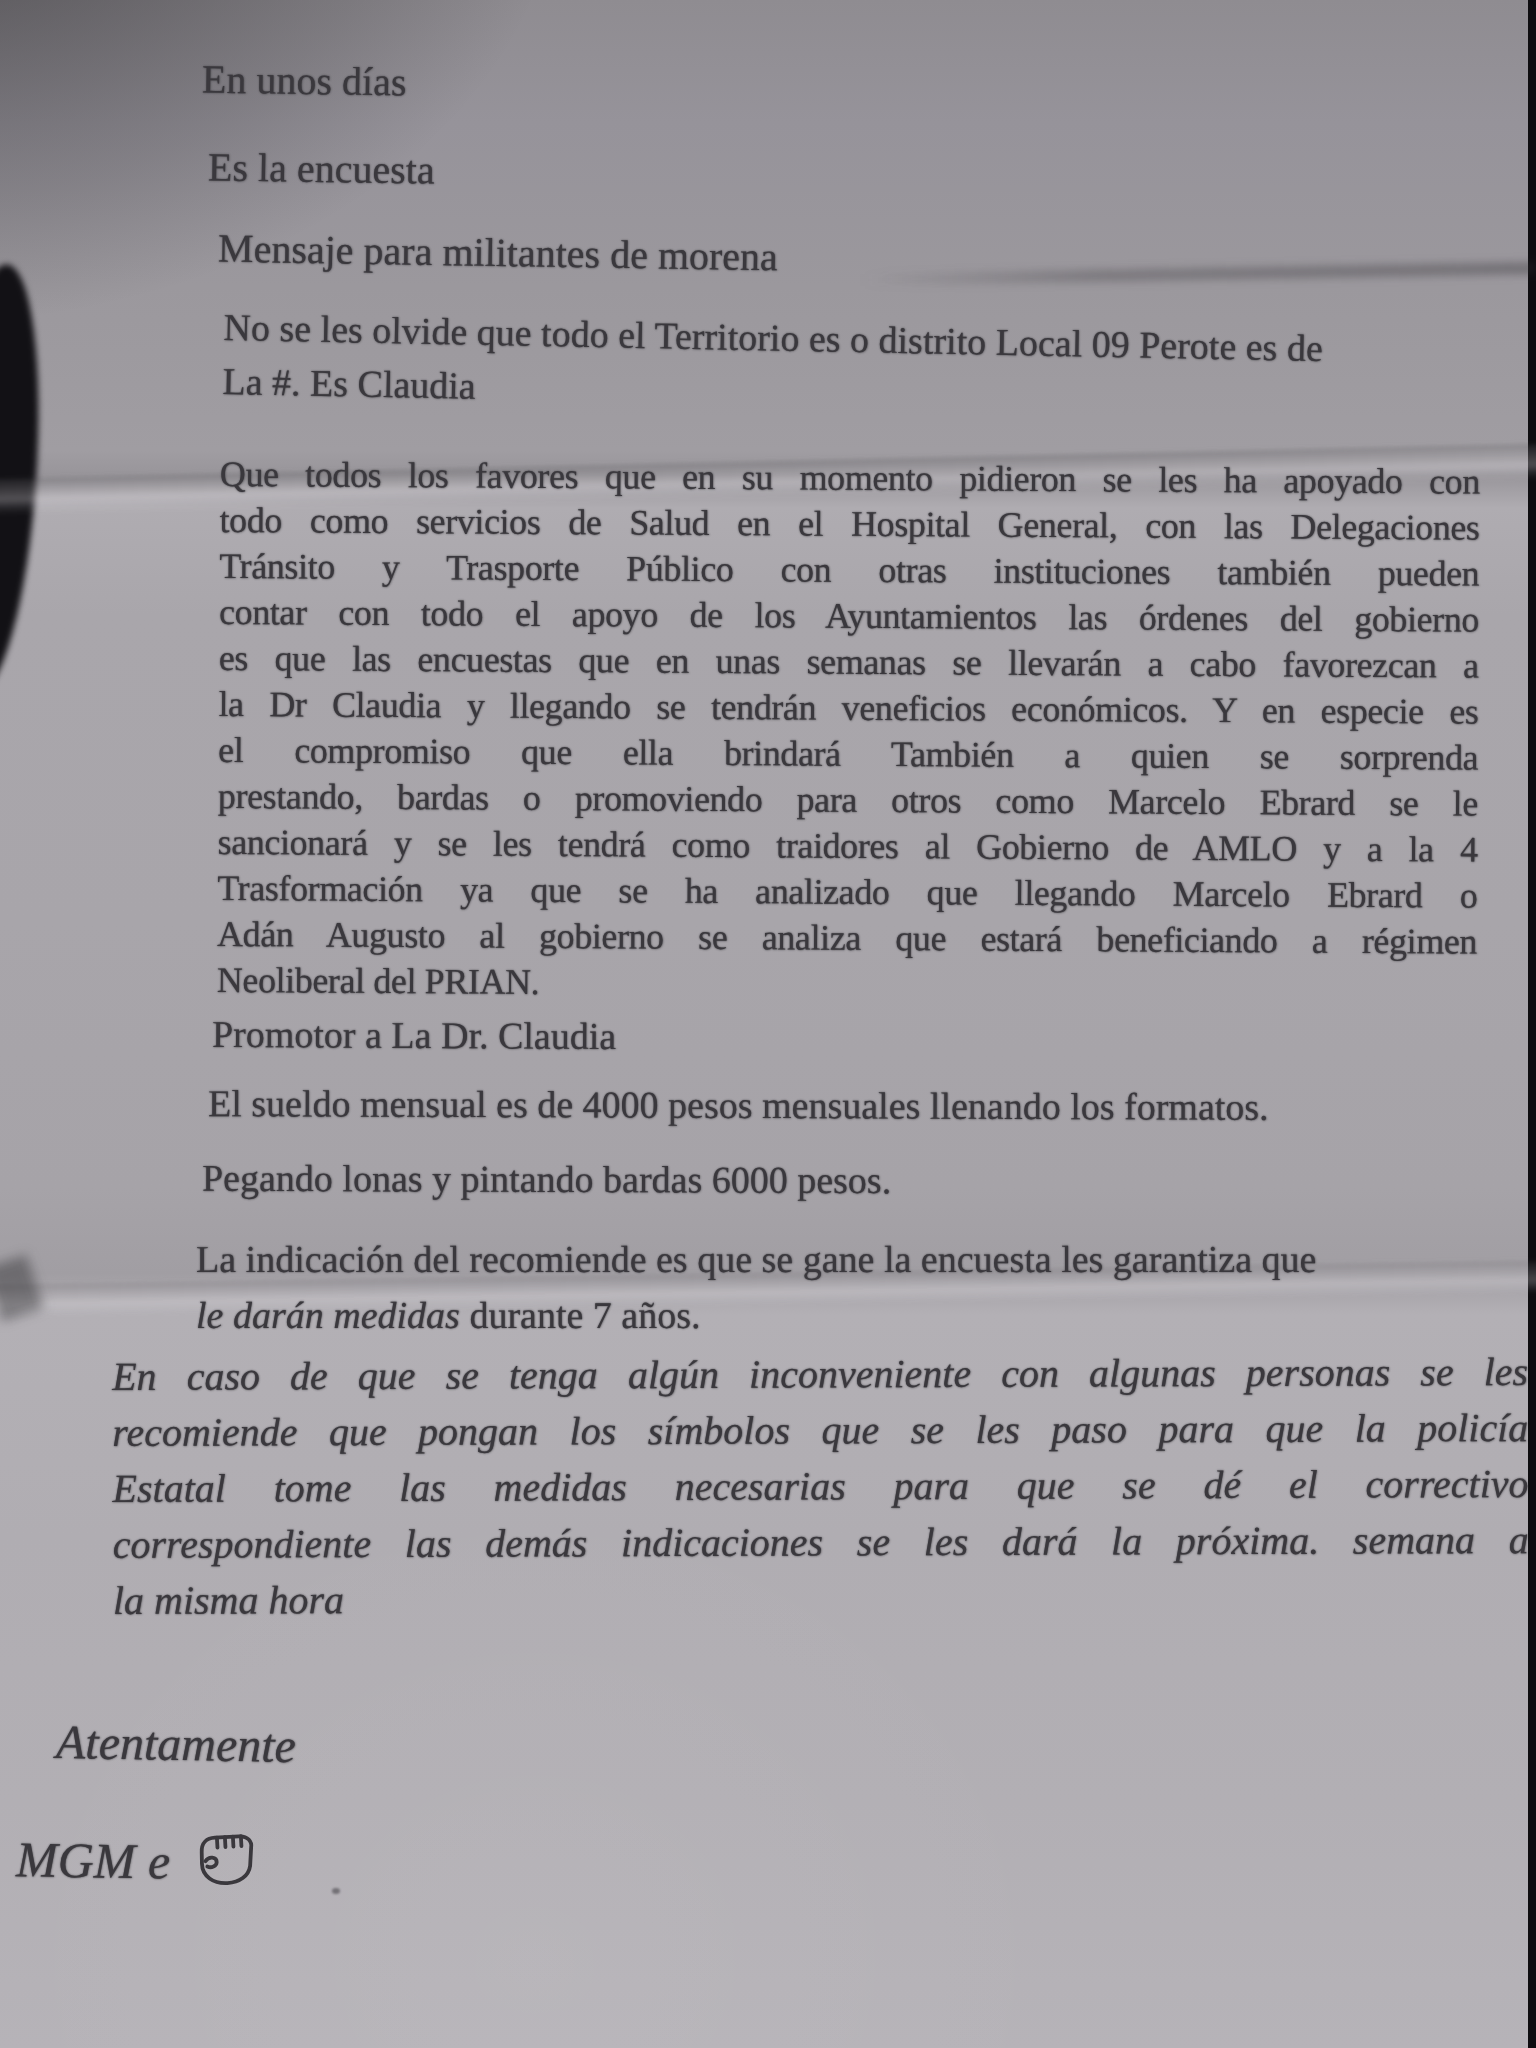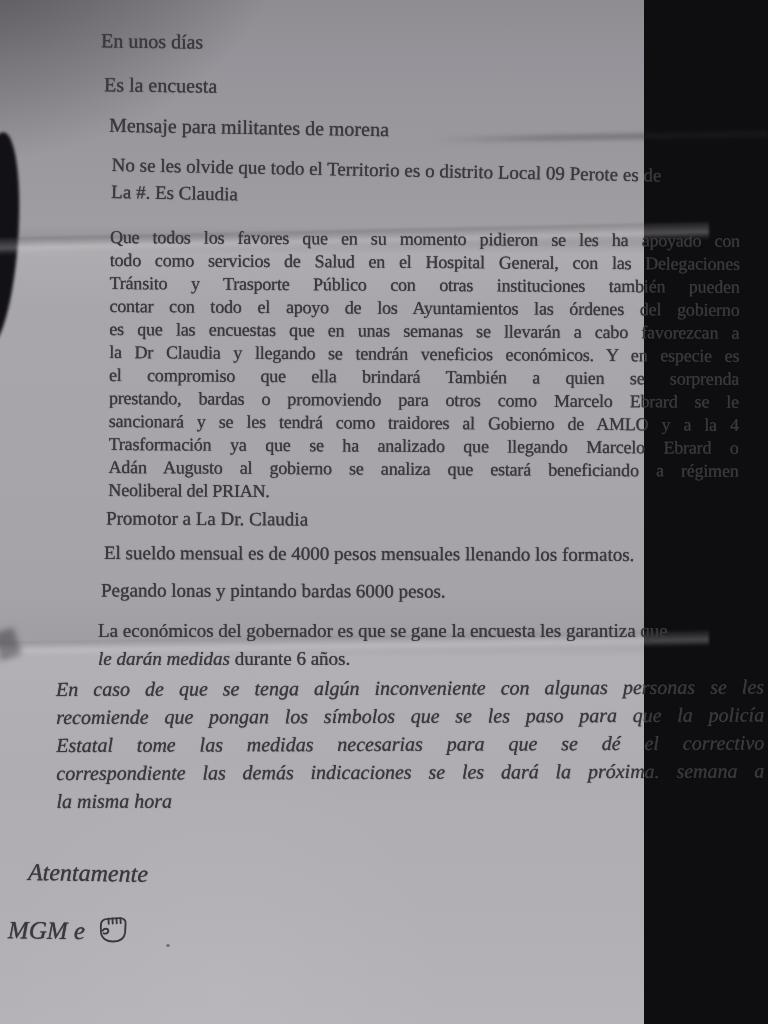--- a/index.html
+++ b/index.html
@@ -1,21 +1,21 @@
 <!DOCTYPE html>
 <html><head>
 <meta charset="utf-8">
 <style>
   html,body{margin:0;padding:0;}
   body{
     width:768px;height:1024px;overflow:hidden;
     background:#0e0d10;
     font-family:"Liberation Serif","DejaVu Serif",serif;
   }
-  .scene{position:relative;width:644px;height:1024px;}
+  .scene{position:relative;width:764px;height:1024px;}
 
   
   .paper{
     position:absolute;inset:0;
     background:
       radial-gradient(ellipse 430px 310px at -40px -70px, rgba(24,23,26,0.55), rgba(24,23,26,0.16) 55%, rgba(24,23,26,0) 75%),
       radial-gradient(ellipse 60% 40% at 35% 96%, rgba(255,255,255,0.05), rgba(255,255,255,0) 60%),
       linear-gradient(180deg,
         #8f8c91 0%, #96939a 6%, #9b989d 14%, #a09da2 22%,
         #98959a 23.2%, #afacb1 24.8%, #a9a6ab 30%,
@@ -109,22 +109,22 @@
         <div class="tline">Neoliberal del PRIAN.</div>
       </div>
 
     <div class="block" style="top:508px;left:106px;font-size:19px;transform:rotate(0.3deg);">Promotor a La Dr. Claudia</div>
 
     <div class="block tline" style="top:543px;left:104px;font-size:19px;transform:rotate(0.2deg);">El sueldo mensual es de 4000 pesos mensuales llenando los formatos.</div>
 
     <div class="block tline" style="top:580px;left:101px;font-size:19px;transform:rotate(0.2deg);">Pegando lonas y pintando bardas 6000 pesos.</div>
 
     <div class="block" style="top:617px;left:98px;font-size:19px;line-height:28px;">
-      <div class="tline">La económicos del gobernador es que se gane la encuesta les garantiza que</div>
-      <div class="tline"><span class="italic">le darán medidas</span><span> durante 6 años.</span></div>
+      <div class="tline">La indicación del recomiende es que se gane la encuesta les garantiza que</div>
+      <div class="tline"><span class="italic">le darán medidas</span><span> durante 7 años.</span></div>
     </div>
 
     <div class="block justify italic" style="top:675px;left:56px;width:708px;font-size:20px;line-height:28px;transform:rotate(-0.2deg);transform-origin:left top;">
         <div class="tline">En caso de que se tenga algún inconveniente con algunas personas se les</div>
         <div class="tline">recomiende que pongan los símbolos que se les paso para que la policía</div>
         <div class="tline">Estatal tome las medidas necesarias para que se dé el correctivo</div>
         <div class="tline">correspondiente las demás indicaciones se les dará la próxima. semana a</div>
         <div class="tline">la misma hora</div>
       </div>
 

